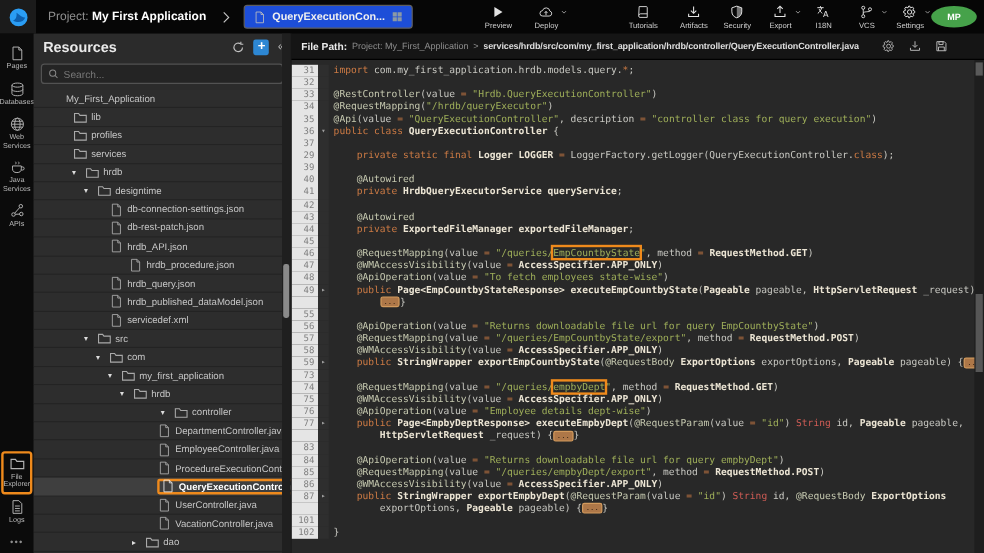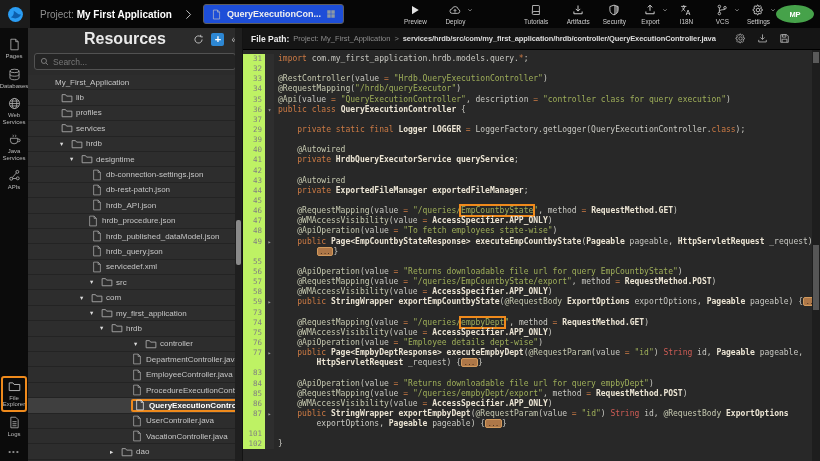--- a/index.html
+++ b/index.html
@@ -42,21 +42,21 @@
   .rail-item .ic { width:13px; height:13px; color:#b3b3b3; }
   .rail-label { font-size:6px; line-height:6.5px; color:#b9b9b9; text-align:center; }
   .rail-item.annotated { border:2px solid #ef8a1c; border-radius:3px; padding:2px 0; width:26px; }
   .rail-spacer { flex:1; }
   .rail-more { color:#8d8d8d; font-size:8px; letter-spacing:1px; padding:6px 0 2px; cursor:pointer; }
 
   
   .resources { width:215px; background:#2b2b2b; border-right:1px solid #131313; display:flex;
                flex-direction:column; flex:none; position:relative; }
   .res-header { height:22px; display:flex; align-items:center; padding:0 5px 0 8px; gap:7px; flex:none; }
-  .res-title { font-size:16px; font-weight:700; color:#eaeaea; margin-right:auto;margin-left:48px; }
+  .res-title { font-size:12px; font-weight:700; color:#eaeaea; margin-right:auto; }
   .res-header .ic.refresh { width:11px; height:11px; color:#c0c0c0; cursor:pointer; }
   .add-btn { width:13px; height:13px; background:#2d87d3; border-radius:2px; color:#fff; font-size:11px;
              line-height:12px; text-align:center; font-weight:700; cursor:pointer; }
   .collapse { color:#b5b5b5; font-size:10px; cursor:pointer; }
   .search-wrap { margin:3px 6px 5px; height:17px; border:1px solid #525252; border-radius:3px; background:#242424;
                  display:flex; align-items:center; gap:4px; padding:0 5px; flex:none; }
   .search-wrap .ic { width:9px; height:9px; color:#8a8a8a; }
   .search-wrap input { flex:1; background:transparent; border:none; outline:none; color:#bbb; font-size:8.5px;
                        font-family:"Liberation Sans", sans-serif; }
   .search-wrap input::placeholder { color:#787878; }
@@ -77,21 +77,21 @@
   .filepath { height:22px; background:#151515; border-bottom:1px solid #000; display:flex; align-items:center;
               padding:0 8px; gap:4px; flex:none; white-space:nowrap; }
   .fp-label { font-size:8.5px; font-weight:700; color:#ececec; }
   .fp-proj, .fp-sep { font-size:7.5px; color:#8d8d8d; }
   .fp-path { font-size:7.5px; font-weight:700; color:#dedede; letter-spacing:-0.1px; overflow:hidden; }
   .fp-icons { margin-left:auto; display:flex; gap:11px; margin-right:22px; }
   .fp-icons .ic { width:11px; height:11px; color:#b5b5b5; cursor:pointer; }
   .editor-body { flex:1; background:#282828; position:relative; overflow:hidden;
                  font-family:"DejaVu Sans Mono", monospace; padding-top:4px; }
   .crow { display:flex; height:10.15px; line-height:10.15px; }
-  .ln { width:22px; flex:none; text-align:right; padding-right:3px; font-size:7.5px; color:#808080; background:#bef264; }
+  .ln { width:22px; flex:none; text-align:right; padding-right:3px; font-size:7.5px; color:#808080; background:#e5e5e5; }
   .fm { width:9px; flex:none; text-align:center; font-size:6px; color:#9c9c9c; background:#2e2e2e; cursor:pointer; }
   .cd { white-space:pre; font-size:8px; padding-left:4px; color:#c8c8c2; }
   .tok.kw { color:#cc7a44; }
   .tok.ann { color:#c6c9b0; }
   .tok.pln { color:#c8c8c2; }
   .tok.str { color:#9eae59; }
   .tok.typ { color:#ece5d4; font-weight:700; }
   .tok.red { color:#cf5c55; }
   .tok.strbox { color:#9eae59; outline:2px solid #ef8a1c; }
   .tok.foldbox { display:inline-block; background:#ad7748; border:1px solid #d29a5c; border-radius:2px;
@@ -412,61 +412,61 @@
           <div class="trow" style="padding-left: 52px;">
             <span class="arrow-slot"></span>
             <span class="ic">
               <svg viewBox="0 0 16 16">
                 <path d="M3.5 1.5h6l3 3v10h-9z" fill="none" stroke="currentColor"></path>
                 <path d="M9.5 1.5v3h3" fill="none" stroke="currentColor"></path>
               </svg>
             </span>
             <span>hrdb_API.json</span>
           </div>
-          <div class="trow" style="padding-left: 48px;">
+          <div class="trow" style="padding-left: 68px;">
             <span class="arrow-slot"></span>
             <span class="ic">
               <svg viewBox="0 0 16 16">
                 <path d="M3.5 1.5h6l3 3v10h-9z" fill="none" stroke="currentColor"></path>
                 <path d="M9.5 1.5v3h3" fill="none" stroke="currentColor"></path>
               </svg>
             </span>
             <span>hrdb_procedure.json</span>
           </div>
           <div class="trow" style="padding-left: 52px;">
             <span class="arrow-slot"></span>
             <span class="ic">
               <svg viewBox="0 0 16 16">
                 <path d="M3.5 1.5h6l3 3v10h-9z" fill="none" stroke="currentColor"></path>
                 <path d="M9.5 1.5v3h3" fill="none" stroke="currentColor"></path>
               </svg>
             </span>
+            <span>hrdb_query.json</span>
+          </div>
+          <div class="trow" style="padding-left: 52px;">
+            <span class="arrow-slot"></span>
+            <span class="ic">
+              <svg viewBox="0 0 16 16">
+                <path d="M3.5 1.5h6l3 3v10h-9z" fill="none" stroke="currentColor"></path>
+                <path d="M9.5 1.5v3h3" fill="none" stroke="currentColor"></path>
+              </svg>
+            </span>
             <span>hrdb_published_dataModel.json</span>
           </div>
           <div class="trow" style="padding-left: 52px;">
             <span class="arrow-slot"></span>
             <span class="ic">
               <svg viewBox="0 0 16 16">
                 <path d="M3.5 1.5h6l3 3v10h-9z" fill="none" stroke="currentColor"></path>
                 <path d="M9.5 1.5v3h3" fill="none" stroke="currentColor"></path>
               </svg>
             </span>
-            <span>hrdb_query.json</span>
-          </div>
-          <div class="trow" style="padding-left: 52px;">
-            <span class="arrow-slot"></span>
-            <span class="ic">
-              <svg viewBox="0 0 16 16">
-                <path d="M3.5 1.5h6l3 3v10h-9z" fill="none" stroke="currentColor"></path>
-                <path d="M9.5 1.5v3h3" fill="none" stroke="currentColor"></path>
-              </svg>
-            </span>
             <span>servicedef.xml</span>
           </div>
-          <div class="trow" style="padding-left: 62px;">
+          <div class="trow" style="padding-left: 42px;">
             <span class="arrow-slot">▾</span>
             <span class="ic">
               <svg viewBox="0 0 16 16">
                 <path d="M1.5 3.5h4.5l1.5 2h7v7.5h-13z" fill="none" stroke="currentColor" stroke-width="1.2"></path>
               </svg>
             </span>
             <span>src</span>
           </div>
           <div class="trow" style="padding-left: 52px;">
             <span class="arrow-slot">▾</span>

